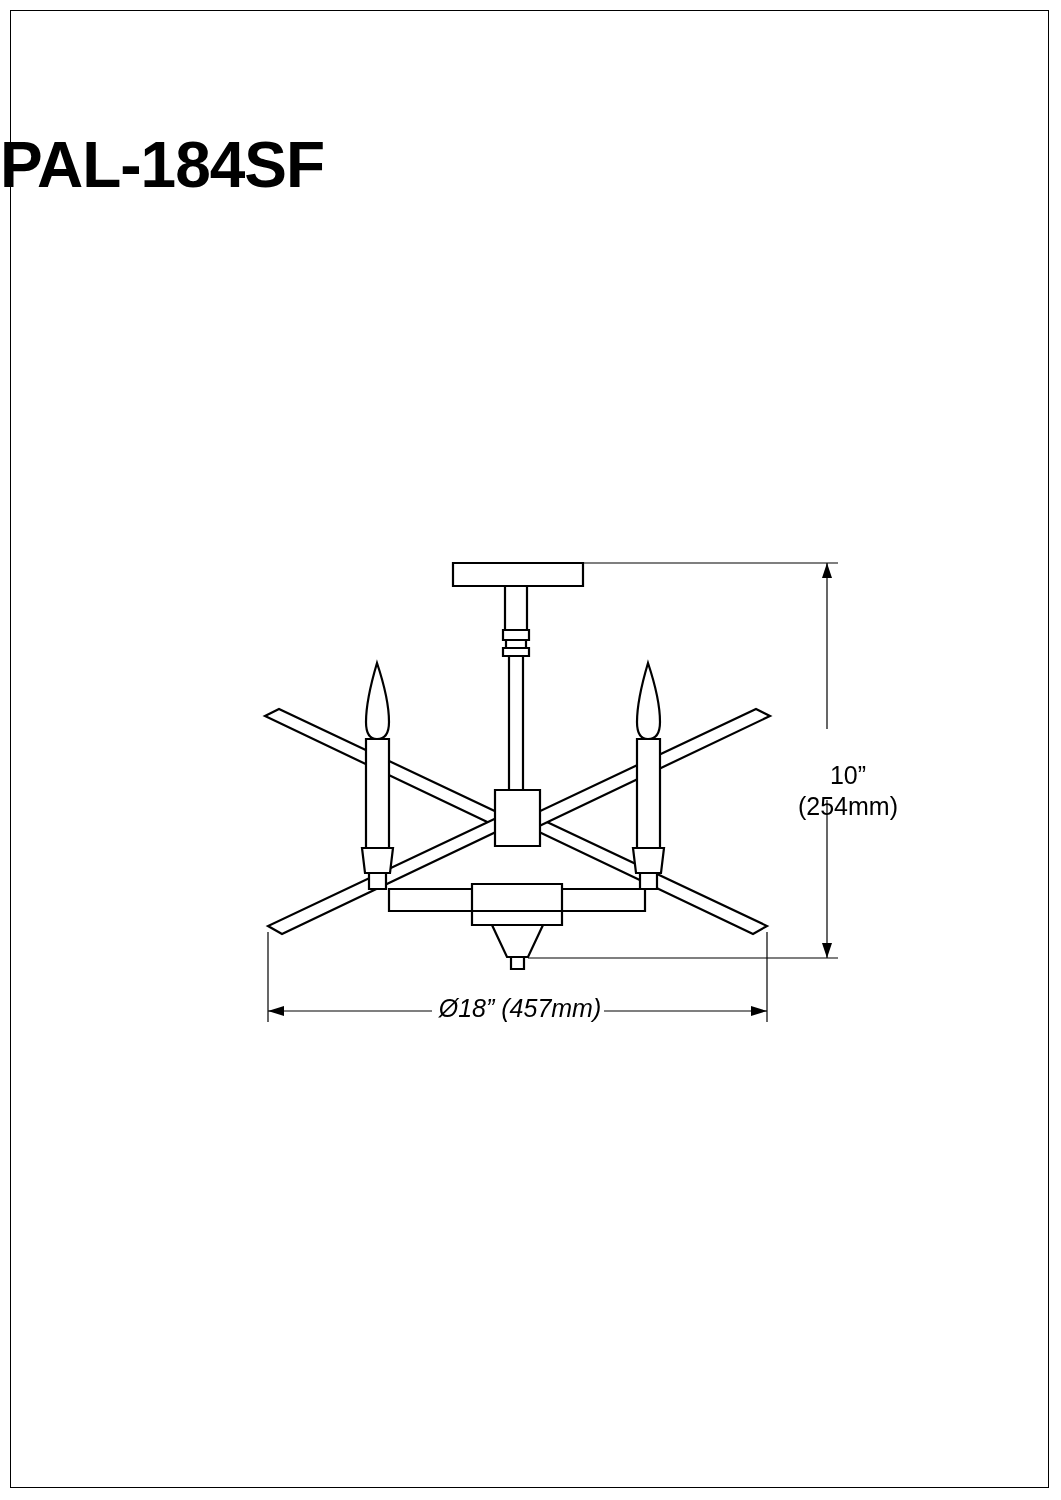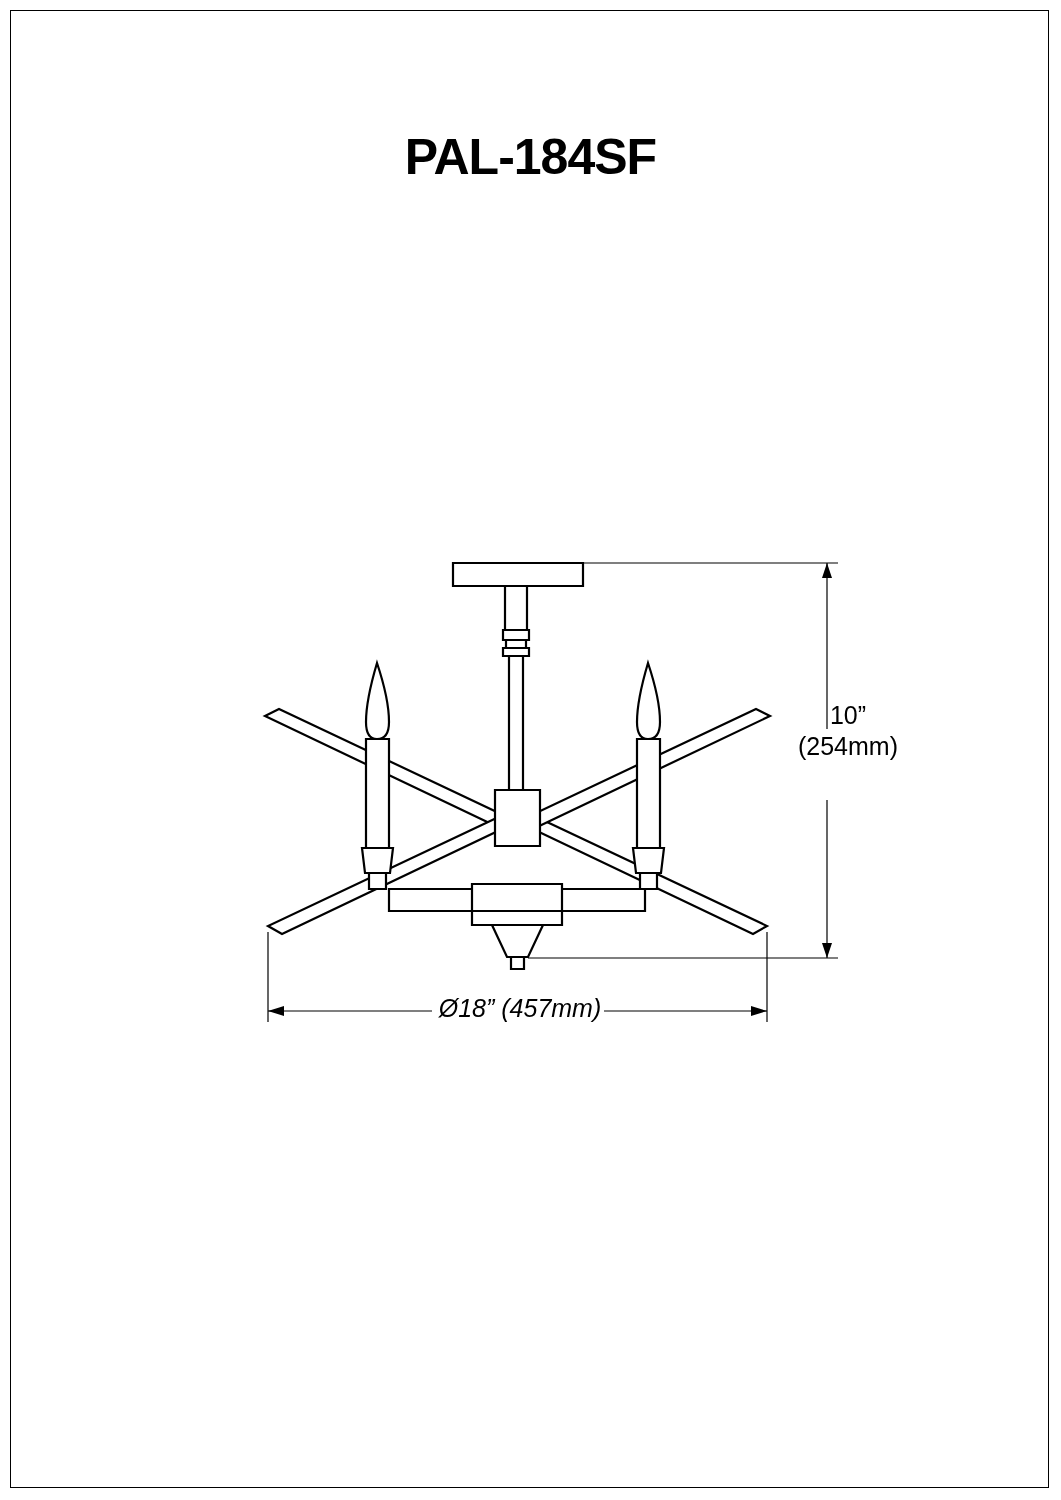--- a/index.html
+++ b/index.html
@@ -24,22 +24,22 @@
     width: 1039px;
     height: 1478px;
     border: 1px solid #000000;
     box-sizing: border-box;
   }
   #title {
     position: absolute;
     left: 0;
     top: 128px;
     width: 1061px;
-    text-align: center;
-    font-size: 50px;
+    text-align: left;
+    font-size: 64px;
     font-weight: bold;
     letter-spacing: -1px;
     color: #000000;
     font-family: "Liberation Sans", sans-serif;
     white-space: nowrap;
   }
   #drawing {
     position: absolute;
     left: 0;
     top: 0;
@@ -47,21 +47,21 @@
     height: 1500px;
   }
   .dim-label {
     position: absolute;
     color: #000000;
     font-family: "Liberation Sans", sans-serif;
     white-space: nowrap;
   }
   #height-label {
     left: 788px;
-    top: 700px;
+    top: 760px;
     width: 120px;
     text-align: center;
     font-size: 25px;
     line-height: 31px;
   }
   #width-label {
     left: 360px;
     top: 994px;
     width: 320px;
     text-align: center;

